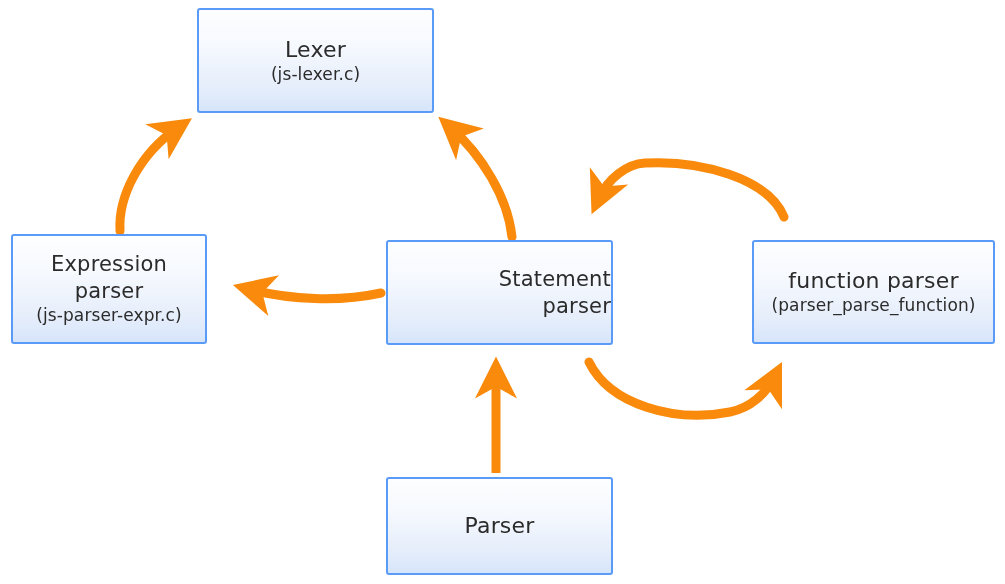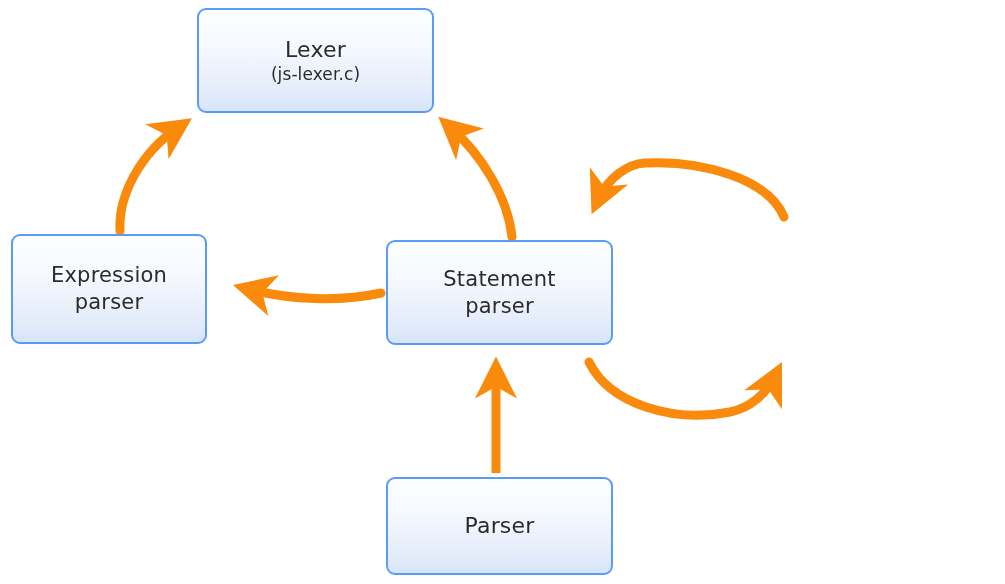--- a/index.html
+++ b/index.html
@@ -14,21 +14,21 @@
     position: relative;
     width: 1005px;
     height: 584px;
     background: #ffffff;
     overflow: hidden;
   }
   .node {
     position: absolute;
     box-sizing: border-box;
     border: 2px solid #5b9bf8;
-    border-radius: 9px;
+    border-radius: 3px;
     background: linear-gradient(to bottom, #fdfeff 0%, #f6f9fe 35%, #e6eefb 75%, #d7e5fa 100%);
     display: flex;
     flex-direction: column;
     align-items: center;
     justify-content: center;
     color: #2b2b2b;
     text-align: center;
     line-height: 1.28;
   }
   .node .title {
@@ -89,25 +89,30 @@
   </svg>
 
   <div class="node" style="left:197px; top:8px; width:237px; height:105px;">
     <div class="title big">Lexer</div>
     <div class="sub">(js-lexer.c)</div>
   </div>
 
   <div class="node" style="left:11px; top:234px; width:196px; height:110px;">
     <div class="title">Expression</div>
     <div class="title">parser</div>
+    <div class="sub">(js-parser-expr.c)</div>
   </div>
 
-  <div class="node" style="left:386px; top:240px; width:227px; height:105px;">
+  <div class="node" style="left:386px; top:240px; width:227px; height:105px;align-items:flex-end;">
     <div class="title">Statement</div>
     <div class="title">parser</div>
   </div>
 
+  <div class="node" style="left:752px; top:240px; width:243px; height:104px;">
+    <div class="title big">function parser</div>
+    <div class="sub">(parser_parse_function)</div>
+  </div>
 
   <div class="node" style="left:386px; top:477px; width:227px; height:98px;">
     <div class="title big">Parser</div>
   </div>
 
 </div>
 
 </body></html>

